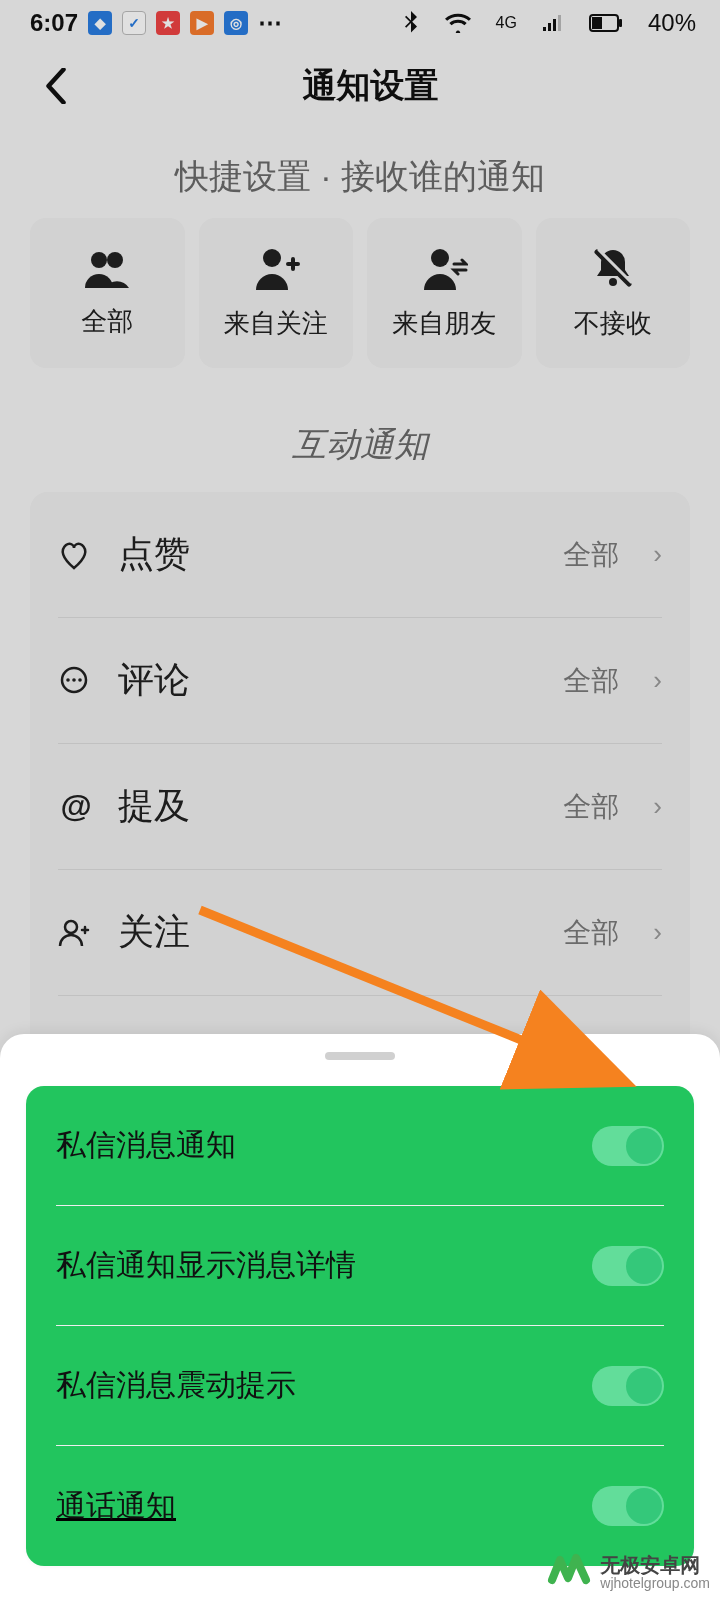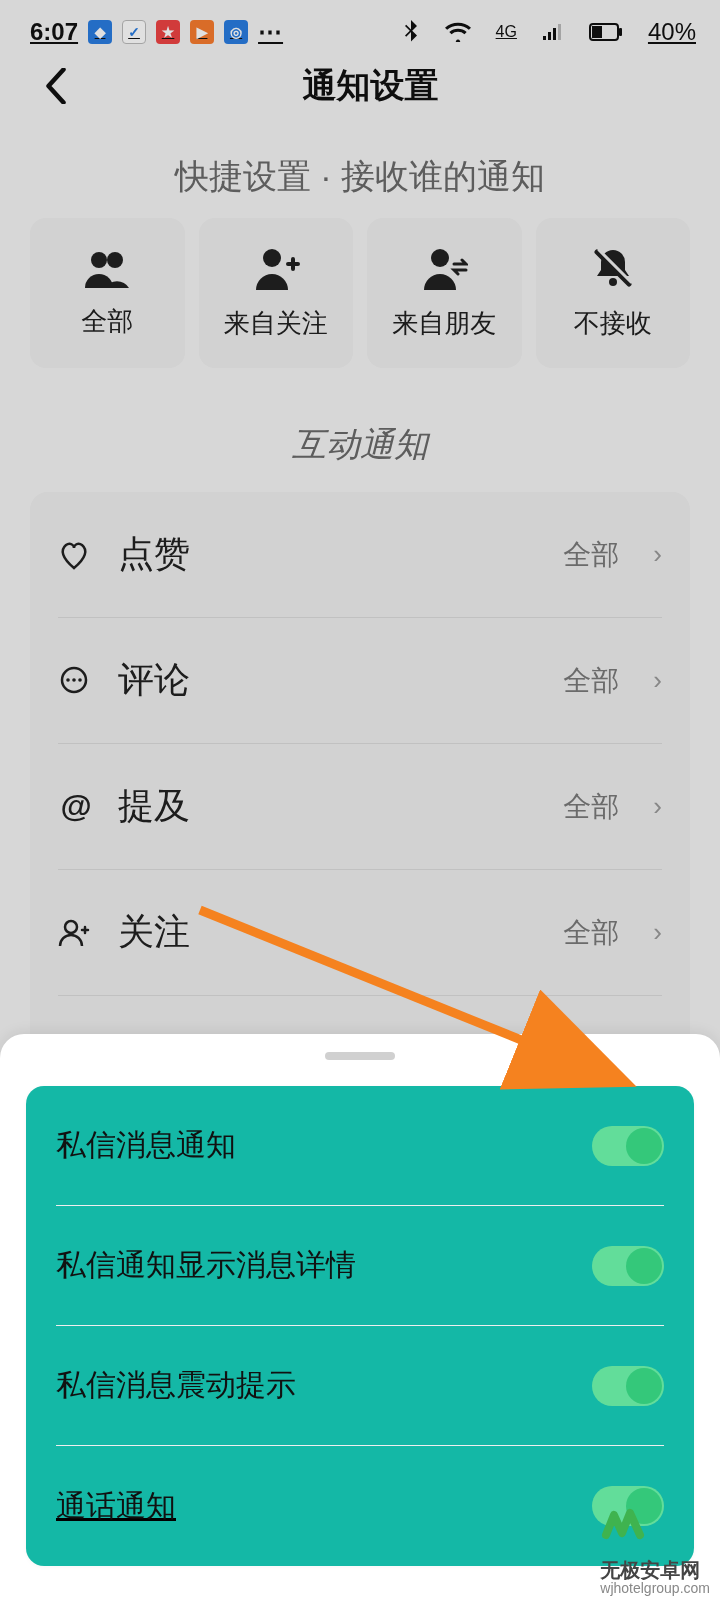--- a/index.html
+++ b/index.html
@@ -13,26 +13,25 @@
   }
   .dim-overlay {
     position: absolute; top:0; left:0; right:0; bottom:0;
     background: rgba(0,0,0,0.12);
     z-index: 5;
     pointer-events: none;
   }
   
   .status-bar {
     height: 46px;
-    display: flex; align-items: flex-end;
+    display: flex; align-items: center;
     padding: 0 24px 0 30px;
     font-size: 24px;
     color: #111;
     justify-content: space-between;
-    text-decoration: underline;
   }
   .status-left { display:flex; align-items:center; gap:10px; font-weight:600;}
   .status-right { display:flex; align-items:center; gap:25px; font-weight:500;}
   .status-left .dots{ letter-spacing:1px; font-weight:700;}
   .mini-icon{ width:24px; height:24px; border-radius:4px; display:inline-flex; align-items:center; justify-content:center; font-size:14px; color:#fff;}
 
   
   .header {
     height: 80px;
     display:flex; align-items:center; justify-content:center;
@@ -83,21 +82,21 @@
     background:#fff; z-index:10;
     border-top-left-radius:24px; border-top-right-radius:24px;
     padding:18px 10px 34px;
     box-shadow:0 -2px 14px rgba(0,0,0,0.08);
   }
   .grab{
     width:70px; height:8px; border-radius:4px; background:#d0d0d0;
     margin:0 auto 26px;
   }
   .sheet-card{
-    background:#14b8a6; border-radius:18px; margin:0 16px;
+    background:#22c55e; border-radius:18px; margin:0 16px;
     padding:0 30px;
     box-shadow:0 1px 4px rgba(0,0,0,0.04);
   }
   .srow{
     height:120px; display:flex; align-items:center;
     border-bottom:1px solid #eee;
   }
   .srow:last-child{ border-bottom:none;text-decoration:underline; }
   .srow .slabel{ flex:1; font-size:30px; color:#111;}
   .toggle{
@@ -110,23 +109,22 @@
   }
 
   
   .arrow-svg{
     position:absolute; top:900px; left:190px; z-index:20; pointer-events:none;
   }
 
   
   .watermark{
     position:absolute; right:10px; bottom:4px; z-index:30;
-    display:flex; align-items:flex-start; gap:8px;
+    display:flex; align-items:center; gap:8px;
     color:#555;
-    flex-direction:column;
   }
   .wm-logo{
     width:46px; height:46px;
     display:flex; align-items:center; justify-content:center;
   }
   .wm-txt{ display:flex; flex-direction:column; line-height:1.1;}
   .wm-txt .cn{ font-size:20px; color:#444; font-weight:600;}
   .wm-txt .en{ font-size:14px; color:#888;}
 
   svg{ display:block; }

